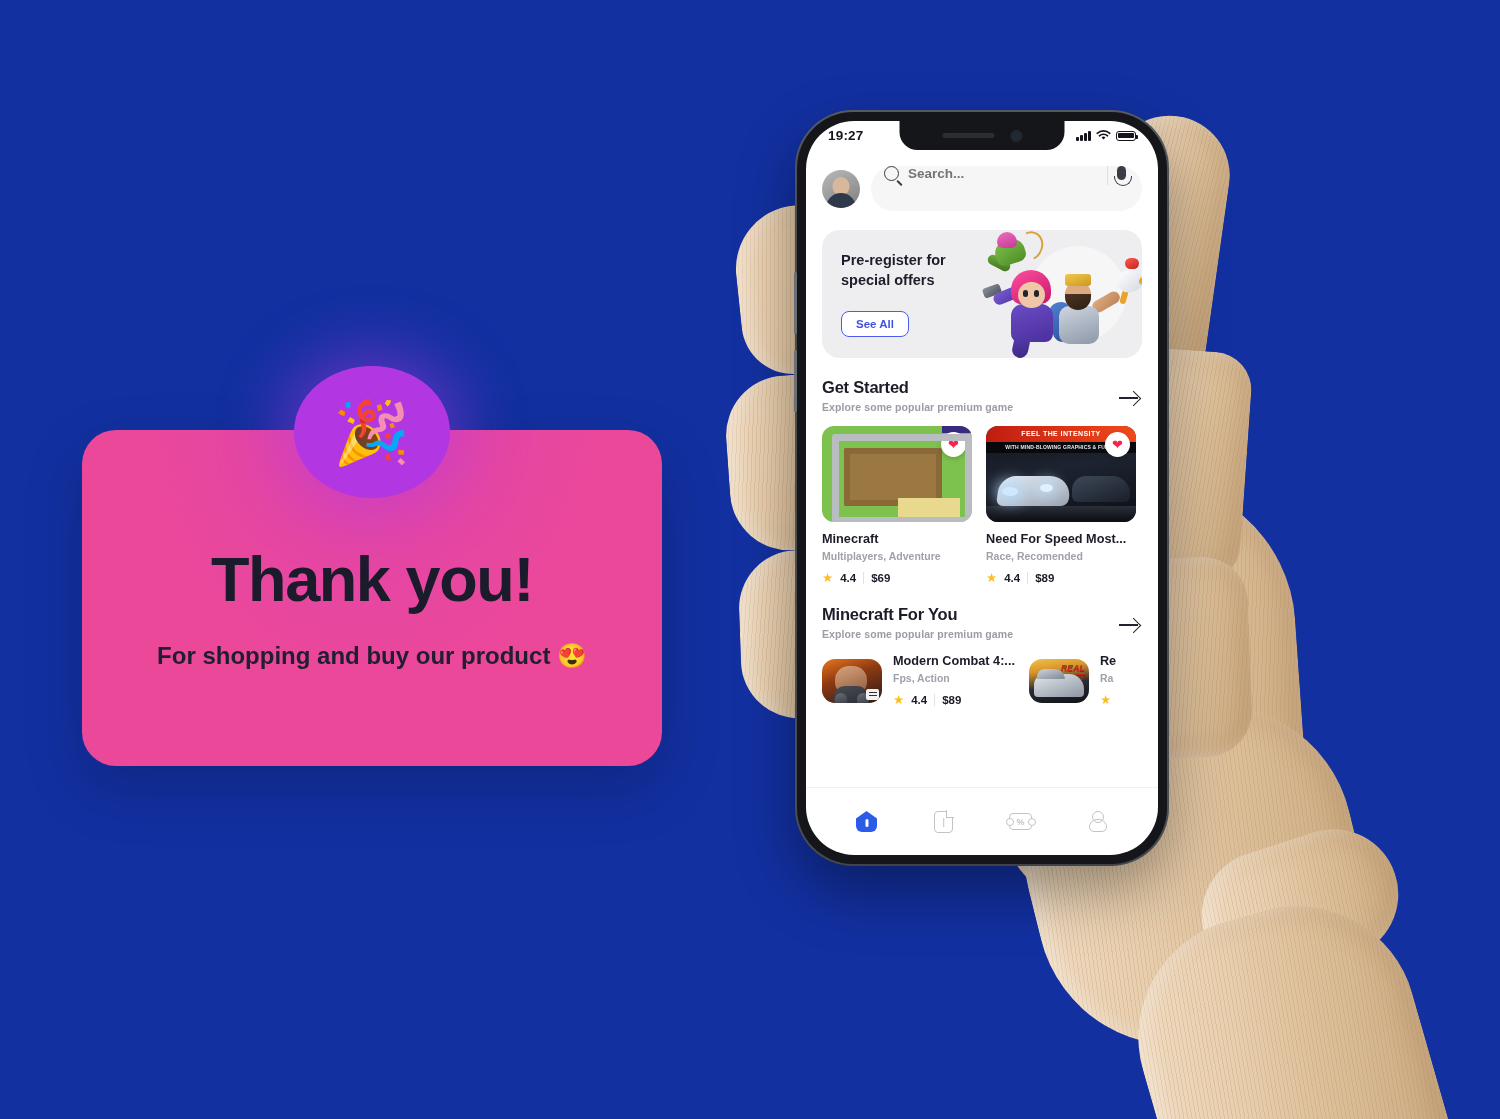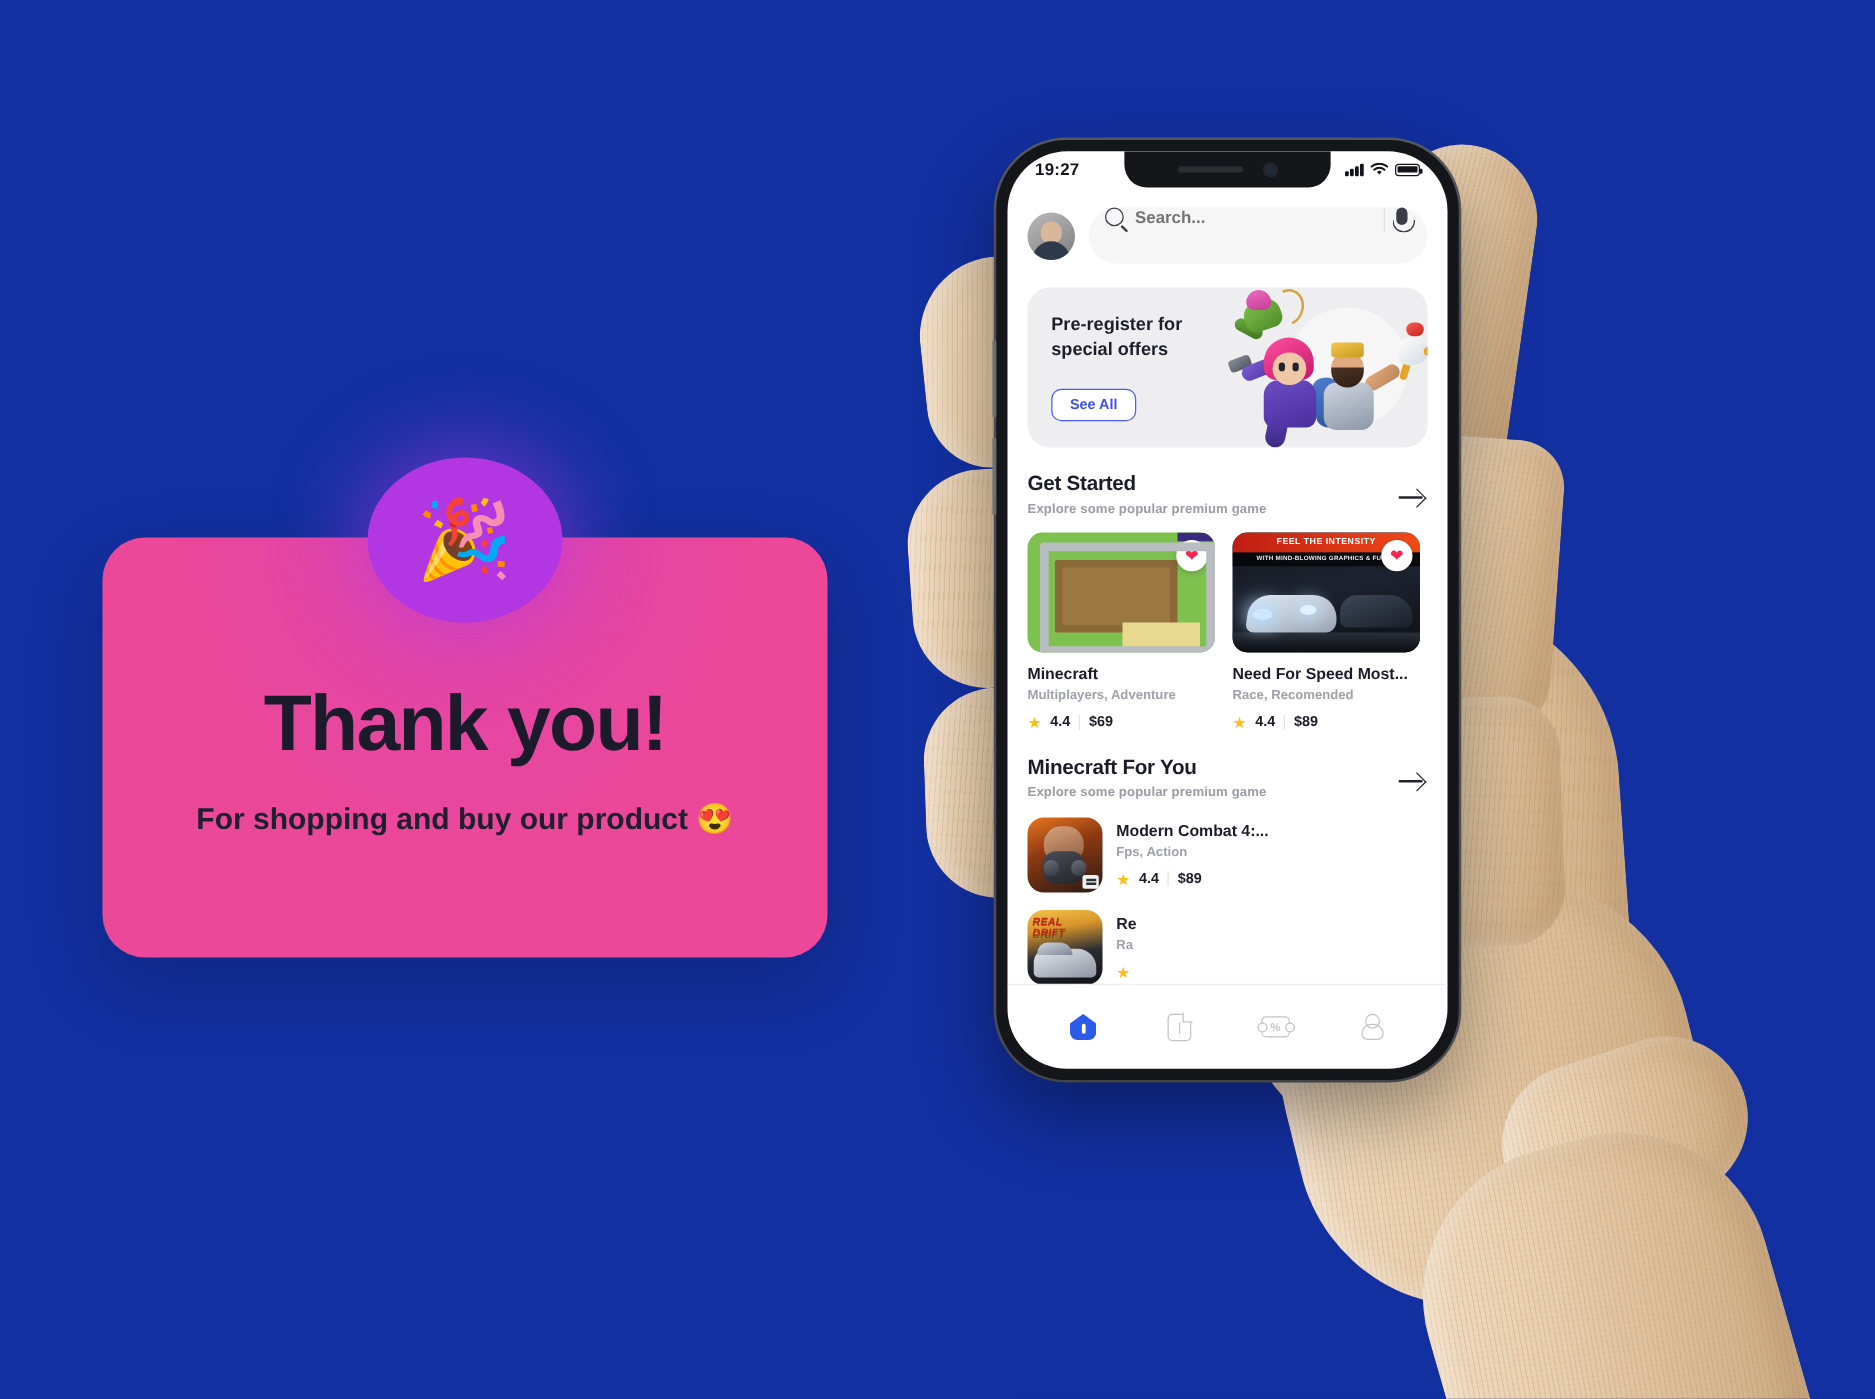--- a/index.html
+++ b/index.html
@@ -264,23 +264,23 @@
   .nfs-car2{ position:absolute; right:6px; bottom:20px; width:58px; height:26px;
     background:linear-gradient(160deg,#3d4858,#1a1f29); border-radius:14px 18px 6px 6px; }
   .nfs-glow{ position:absolute; left:16px; bottom:26px; width:16px; height:9px; border-radius:50%;
     background:#cfe8ff; box-shadow:0 0 14px 7px rgba(180,220,255,.75); }
   .nfs-glow2{ position:absolute; left:54px; bottom:30px; width:13px; height:8px; border-radius:50%;
     background:#dff0ff; box-shadow:0 0 12px 6px rgba(190,225,255,.6); }
   .nfs-road{ position:absolute; left:0; right:0; bottom:0; height:16px;
     background:linear-gradient(180deg,#2a2f3a,#0a0c10); }
 
   
-  #rec-row{ display:flex; gap:14px; padding:14px 0 0 16px; overflow:hidden;flex-direction:column; }
+  #rec-row{ display:flex; gap:14px; padding:14px 0 0 16px; overflow:hidden; }
   .rcard{ display:flex; align-items:center; gap:11px; flex:0 0 auto; }
-  .ricon{ width:60px; height:60px; border-radius:13px; position:relative; overflow:hidden; flex:0 0 60px; }
+  .ricon{ width:60px; height:44px; border-radius:13px; position:relative; overflow:hidden; flex:0 0 60px;text-align:right; }
   .mc4{ background:linear-gradient(160deg,#e8761f 0%,#8e3a12 40%,#2a1a15 100%); }
   .mc4-head{ position:absolute; left:13px; top:7px; width:32px; height:30px; border-radius:14px;
     background:linear-gradient(160deg,#d8a27d,#8a5a3c); }
   .mc4-mask{ position:absolute; left:12px; top:27px; width:34px; height:26px; border-radius:11px;
     background:linear-gradient(160deg,#4a4d55,#22242b); }
   .mc4-can1{ position:absolute; left:13px; top:34px; width:12px; height:13px; border-radius:6px;
     background:linear-gradient(160deg,#6a6e78,#34373e); }
   .mc4-can2{ position:absolute; right:13px; top:34px; width:12px; height:13px; border-radius:6px;
     background:linear-gradient(160deg,#6a6e78,#34373e); }
   .mc4-badge{ position:absolute; right:3px; bottom:3px; width:13px; height:11px; border-radius:2px;

